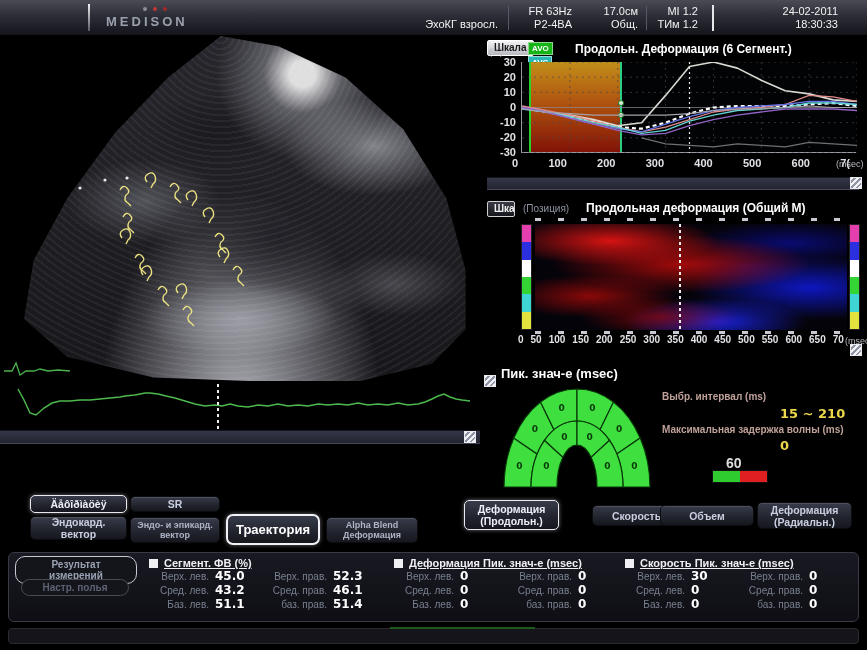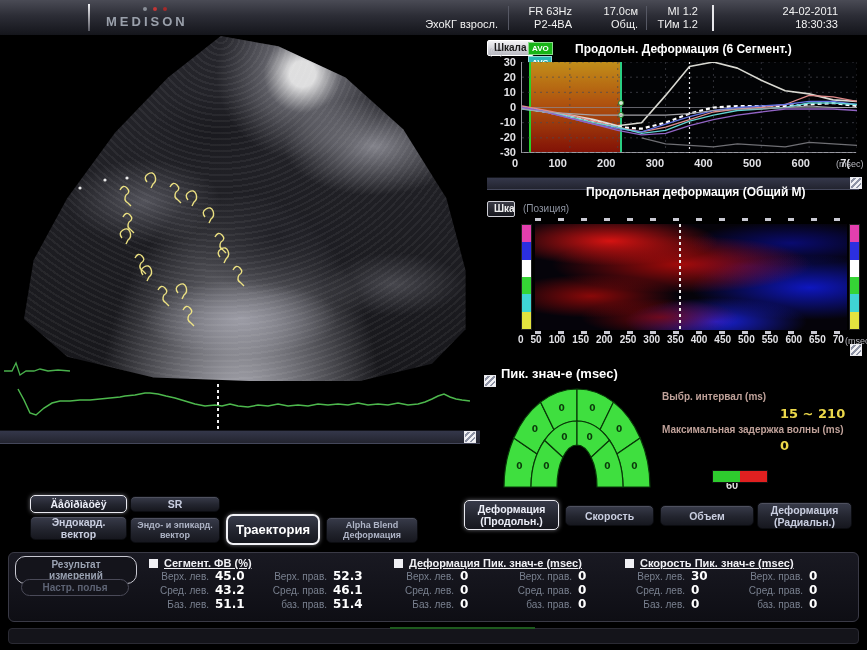--- a/index.html
+++ b/index.html
@@ -125,21 +125,21 @@
     background:repeating-linear-gradient(180deg,#eee 0 3px, transparent 3px 6px); }
   #mmode-xticks { left:518px; top:334px; width:326px; font-size:10px; }
   #mmode-xunit { left:845px; top:336px; }
 
   
   #bullseye-title { left:501px; top:366px; font-size:13px; }
   #bullseye-svg { position:absolute; left:490px; top:384px; }
   .warm-label { position:absolute; font-size:10px; font-weight:bold; color:#bfa199; }
   .yellow-val { position:absolute; font-size:13px; font-weight:bold; color:#ecd84a;
     font-family:"DejaVu Sans", sans-serif; }
-  #thresh-label { position:absolute; left:726px; top:479px; font-size:11px; color:#ddd; font-weight:bold; }
+  #thresh-label { position:absolute; left:726px; top:455px; font-size:14px; color:#ddd; font-weight:bold; }
   #thresh-bar { position:absolute; left:712px; top:470px; width:56px; height:13px;
     display:flex; border:1px solid #111; }
   #thresh-bar .g { width:50%; } #thresh-bar .r { width:50%; }
 
   
   .btn { position:absolute; display:flex; align-items:center; justify-content:center;
     text-align:center; white-space:pre-line; color:#c9cee0; font-weight:bold;
     font-size:10.5px; line-height:12px; border-radius:5px;
     background:linear-gradient(180deg,#383b4a 0%,#23252f 55%,#16171e 100%);
     border:1px solid #0b0c10; box-shadow:inset 0 1px 0 rgba(255,255,255,.12); cursor:pointer; }
@@ -302,21 +302,21 @@
       <span>500</span>
       <span>600</span>
       <span>7(</span>
     </div>
   <div id="strain-xunit" class="x-unit">(msec)</div>
   <div id="strain-scrollstrip" class="scrollbar"></div>
   <span class="corner-icon" style="left:850px; top:177px;"></span>
 
   <button class="scale-btn" id="mmode-scale-btn" style="left:487px; top:201px;">Шкала</button>
   <div id="mmode-pos">(Позиция)</div>
-  <div class="panel-title" style="left:586px; top:185px;">Продольная деформация (Общий М)</div>
+  <div class="panel-title" style="left:586px; top:201px;">Продольная деформация (Общий М)</div>
   <div class="dash-row" style="left:535px; top:218px; width:312px;"></div>
   <div class="cbar" id="mmode-cbar-left" style="left:521px;">
       <div style="background: rgb(227, 63, 174);"></div>
       <div style="background: rgb(43, 47, 224);"></div>
       <div style="background: rgb(255, 255, 255);"></div>
       <div style="background: rgb(53, 212, 53);"></div>
       <div style="background: rgb(63, 212, 212);"></div>
       <div style="background: rgb(227, 227, 63);"></div>
     </div>
   <div id="mmode-img"></div>
@@ -394,21 +394,21 @@
 вектор</button>
       <button class="btn small" style="left: 130px; top: 517px; width: 90px; height: 26px;">Эндо- и эпикард.
 вектор</button>
       <button class="btn active primary" style="left: 226px; top: 514px; width: 94px; height: 31px;">Траектория</button>
       <button class="btn small" style="left: 326px; top: 517px; width: 92px; height: 26px;">Alpha Blend
 Деформация</button>
     </div>
   <div id="btn-right">
       <button class="btn active" style="left: 464px; top: 500px; width: 95px; height: 30px;">Деформация
 (Продольн.)</button>
-      <button class="btn" style="left: 565px; top: 505px; width: 89px; height: 21px;">Скорость</button>
+      <button class="btn" style="left: 592px; top: 505px; width: 89px; height: 21px;">Скорость</button>
       <button class="btn" style="left: 660px; top: 505px; width: 94px; height: 21px;">Объем</button>
       <button class="btn" style="left: 757px; top: 502px; width: 95px; height: 27px;">Деформация
 (Радиальн.)</button>
     </div>
 
   <div id="measure-panel">
     <button class="pill" style="left:6px; top:3px; width:122px;">Результат измерений</button>
     <button class="pill" id="fields-pill" style="left:12px; top:26px; width:108px;">Настр. полья</button>
     <div id="msections">
         <div class="msec" style="left: 140px;">

